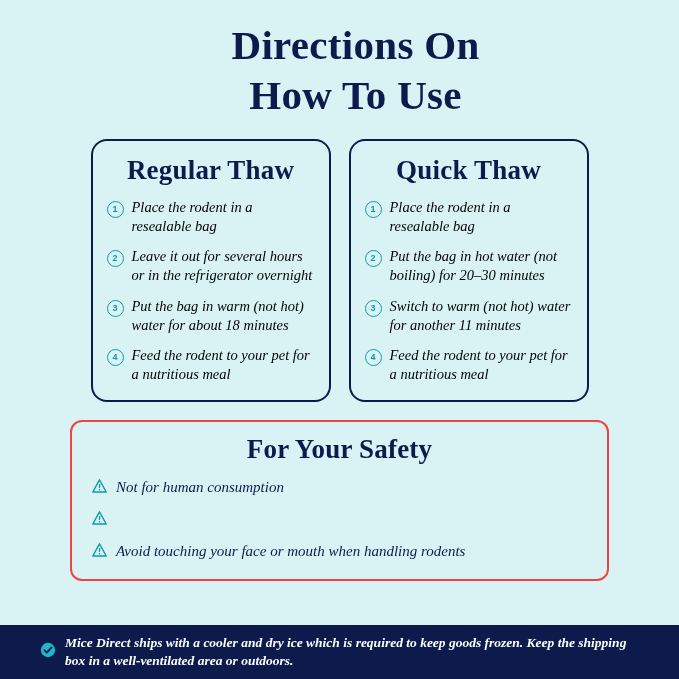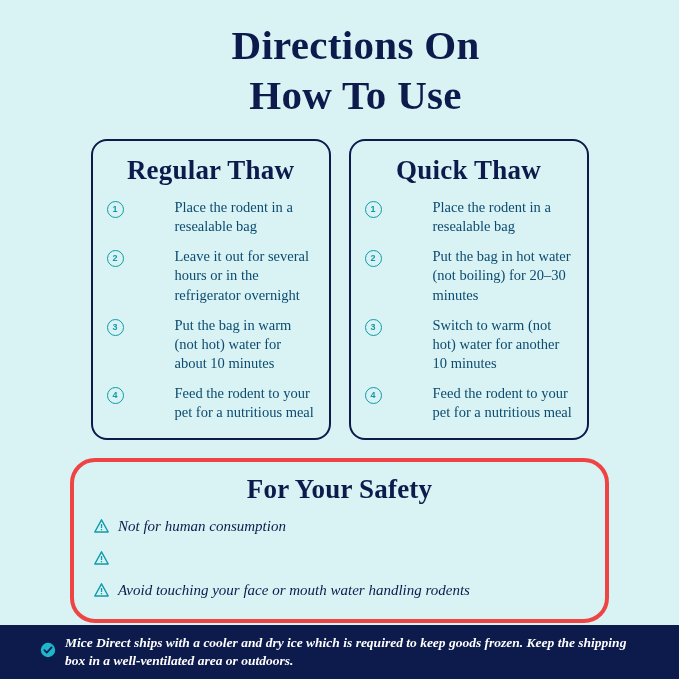--- a/index.html
+++ b/index.html
@@ -85,46 +85,46 @@
     font-size: 9px;
     font-weight: bold;
     line-height: 15px;
     text-align: center;
     margin-right: 8px;
     margin-top: 3px;
     box-sizing: border-box;
     font-family: "Liberation Sans", sans-serif;
   }
   .step-text {
-    color: #0c4a6e;
-    font-family: "Liberation Serif", serif;
+    color: #000000;
+    font-family: "Liberation Serif", serif;
+    font-style: italic;
     font-size: 14.5px;
     line-height: 1.32;
-    margin-left: 43px;
   }
   
   .safety-wrap {
     padding: 0 70px;
     box-sizing: border-box;
     margin-top: 18px;
   }
   .safety-card {
-    border: 4px solid #ef4444;
-    border-radius: 25px;
+    border: 2px solid #ef4444;
+    border-radius: 12px;
     box-sizing: border-box;
     padding: 10px 20px 16px 20px;
   }
   ul.safety-list {
     list-style: none;
     margin: 0;
     padding: 0;
   }
   ul.safety-list li {
     display: flex;
-    align-items: flex-start;
+    align-items: flex-end;
     margin-bottom: 12px;
   }
   ul.safety-list li:last-child {
     margin-bottom: 2px;
   }
   .warn-icon {
     flex: 0 0 auto;
     margin-right: 9px;
     margin-top: 2px;
   }
@@ -180,21 +180,21 @@
         <li>
           <span class="num">1</span>
           <span class="step-text">Place the rodent in a resealable bag</span>
         </li>
         <li>
           <span class="num">2</span>
           <span class="step-text">Leave it out for several hours or in the refrigerator overnight</span>
         </li>
         <li>
           <span class="num">3</span>
-          <span class="step-text">Put the bag in warm (not hot) water for about 10 minutes</span>
+          <span class="step-text">Put the bag in warm (not hot) water for about 18 minutes</span>
         </li>
         <li>
           <span class="num">4</span>
           <span class="step-text">Feed the rodent to your pet for a nutritious meal</span>
         </li>
       </ul>
     </div>
 
     <div class="card half">
       <div class="card-title">Quick Thaw</div>
@@ -202,21 +202,21 @@
         <li>
           <span class="num">1</span>
           <span class="step-text">Place the rodent in a resealable bag</span>
         </li>
         <li>
           <span class="num">2</span>
           <span class="step-text">Put the bag in hot water (not boiling) for 20–30 minutes</span>
         </li>
         <li>
           <span class="num">3</span>
-          <span class="step-text">Switch to warm (not hot) water for another 10 minutes</span>
+          <span class="step-text">Switch to warm (not hot) water for another 11 minutes</span>
         </li>
         <li>
           <span class="num">4</span>
           <span class="step-text">Feed the rodent to your pet for a nutritious meal</span>
         </li>
       </ul>
     </div>
 
   </div>
 
@@ -244,21 +244,21 @@
           </span>
         </li>
         <li>
           <span class="warn-icon">
             <svg width="15" height="14" viewBox="0 0 15 14">
                 <polygon points="7.5,0.8 14.2,13 0.8,13" fill="none" stroke="#0f9aa8" stroke-width="1.4" stroke-linejoin="round"></polygon>
                 <rect x="6.85" y="5" width="1.3" height="4" fill="#0f9aa8"></rect>
                 <rect x="6.85" y="10" width="1.3" height="1.3" fill="#0f9aa8"></rect>
               </svg>
           </span>
-          <span class="safety-text">Avoid touching your face or mouth water handling rodents</span>
+          <span class="safety-text">Avoid touching your face or mouth when handling rodents</span>
         </li>
       </ul>
     </div>
   </div>
 
   <div class="footer">
     <span class="footer-icon">
       <svg width="16" height="16" viewBox="0 0 16 16">
           <circle cx="8" cy="8" r="7.2" fill="#1fb6c9"></circle>
           <path d="M4.4 8.2 L6.8 10.6 L11.6 5.4" fill="none" stroke="#0d1b4c" stroke-width="1.7" stroke-linecap="round" stroke-linejoin="round"></path>

